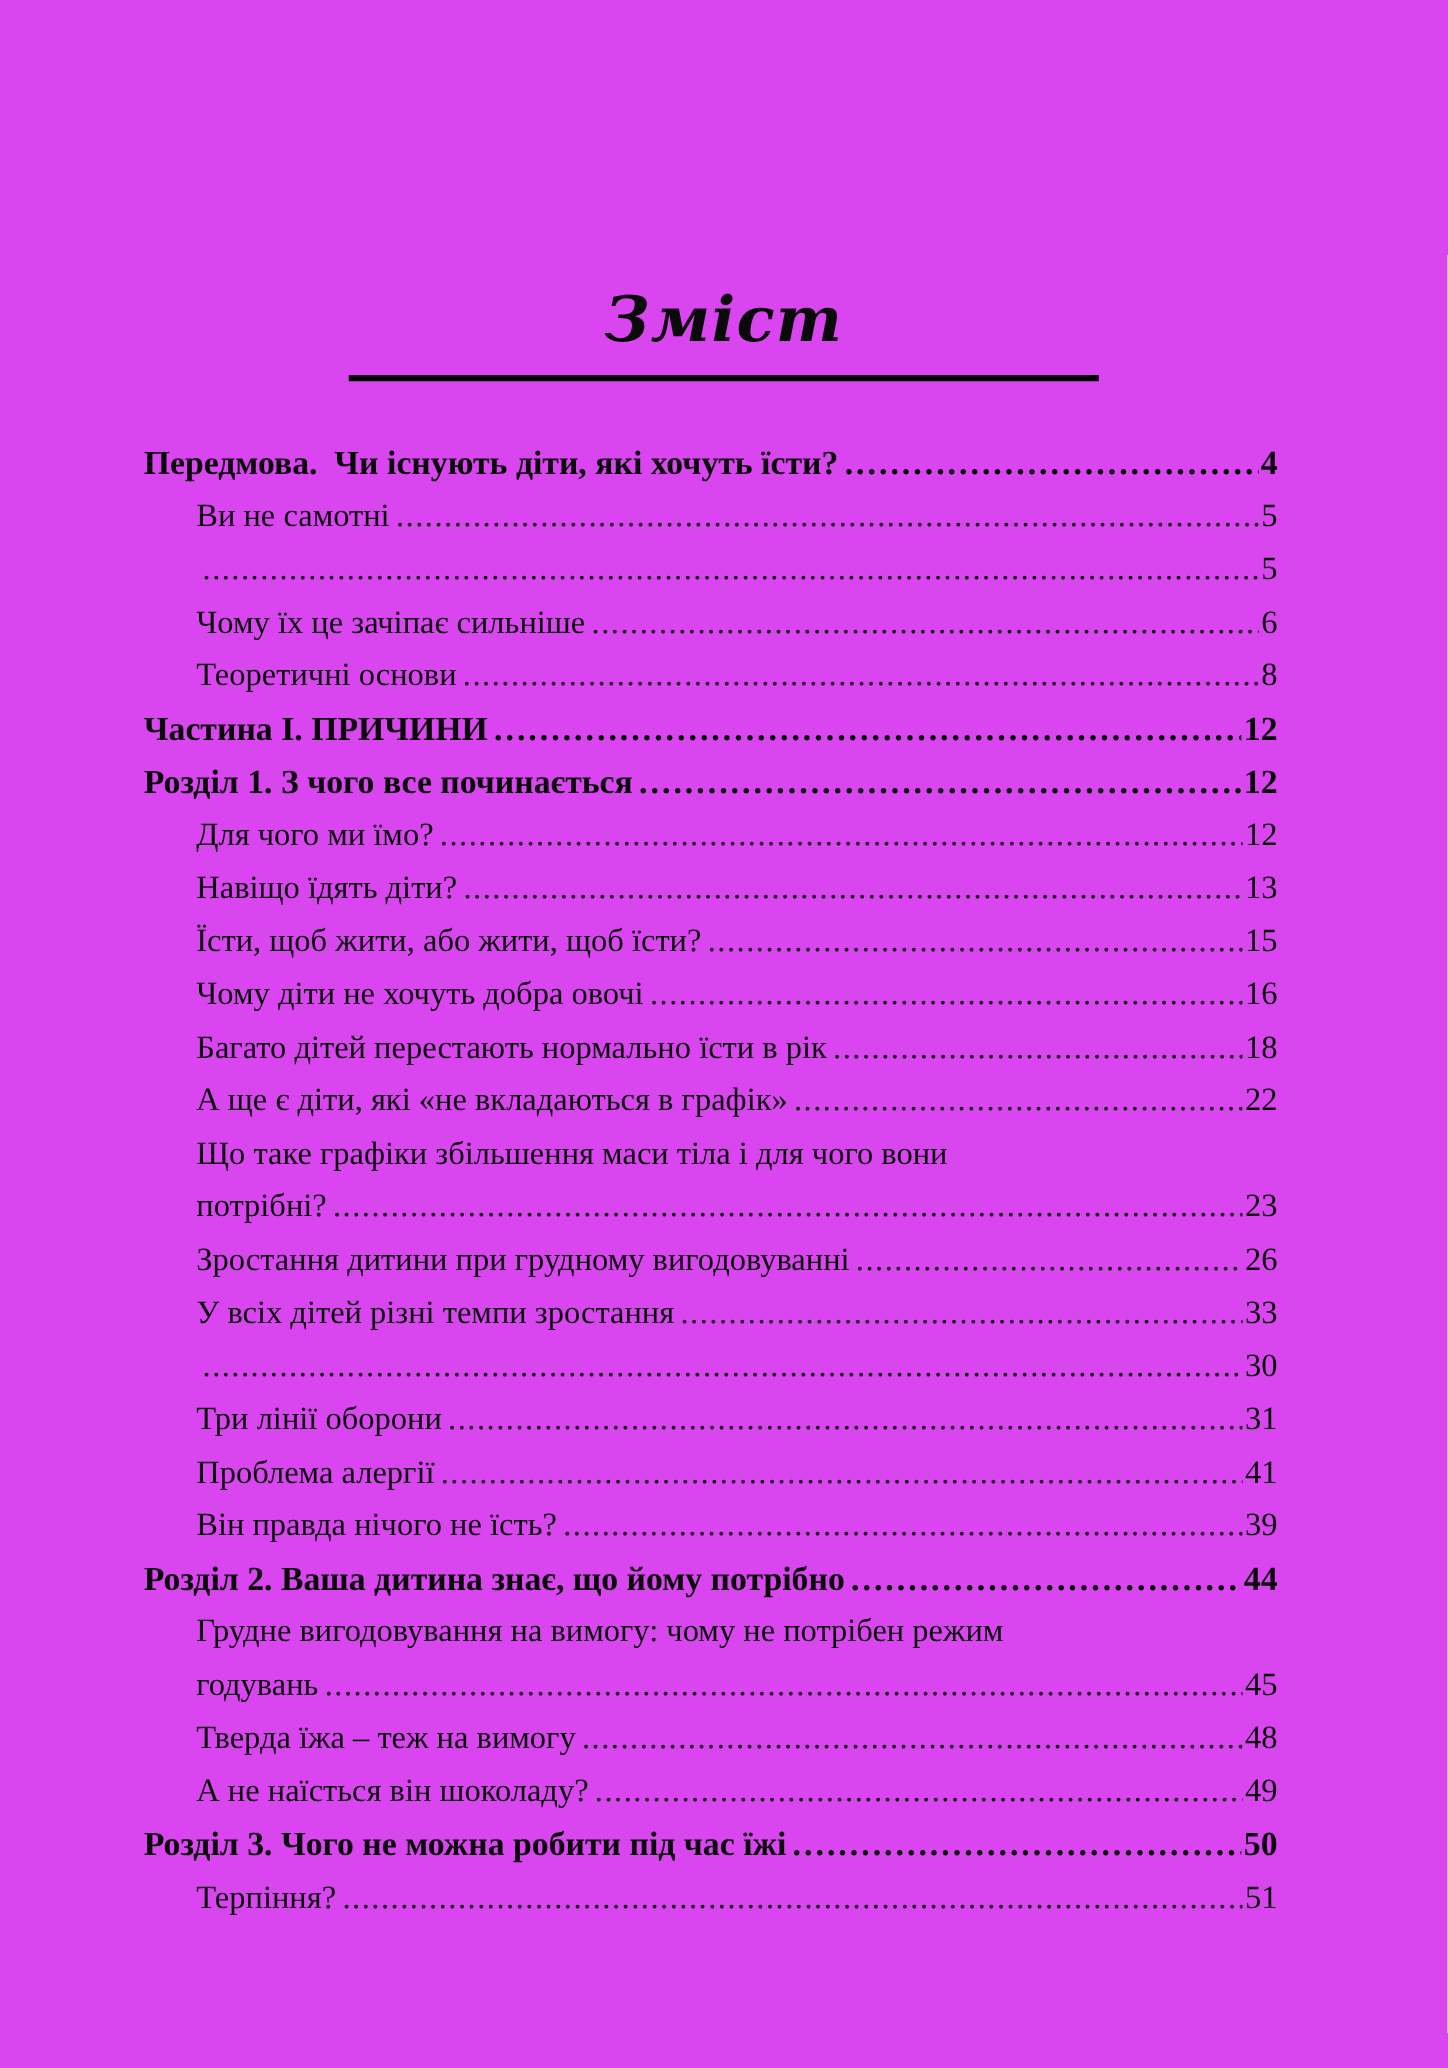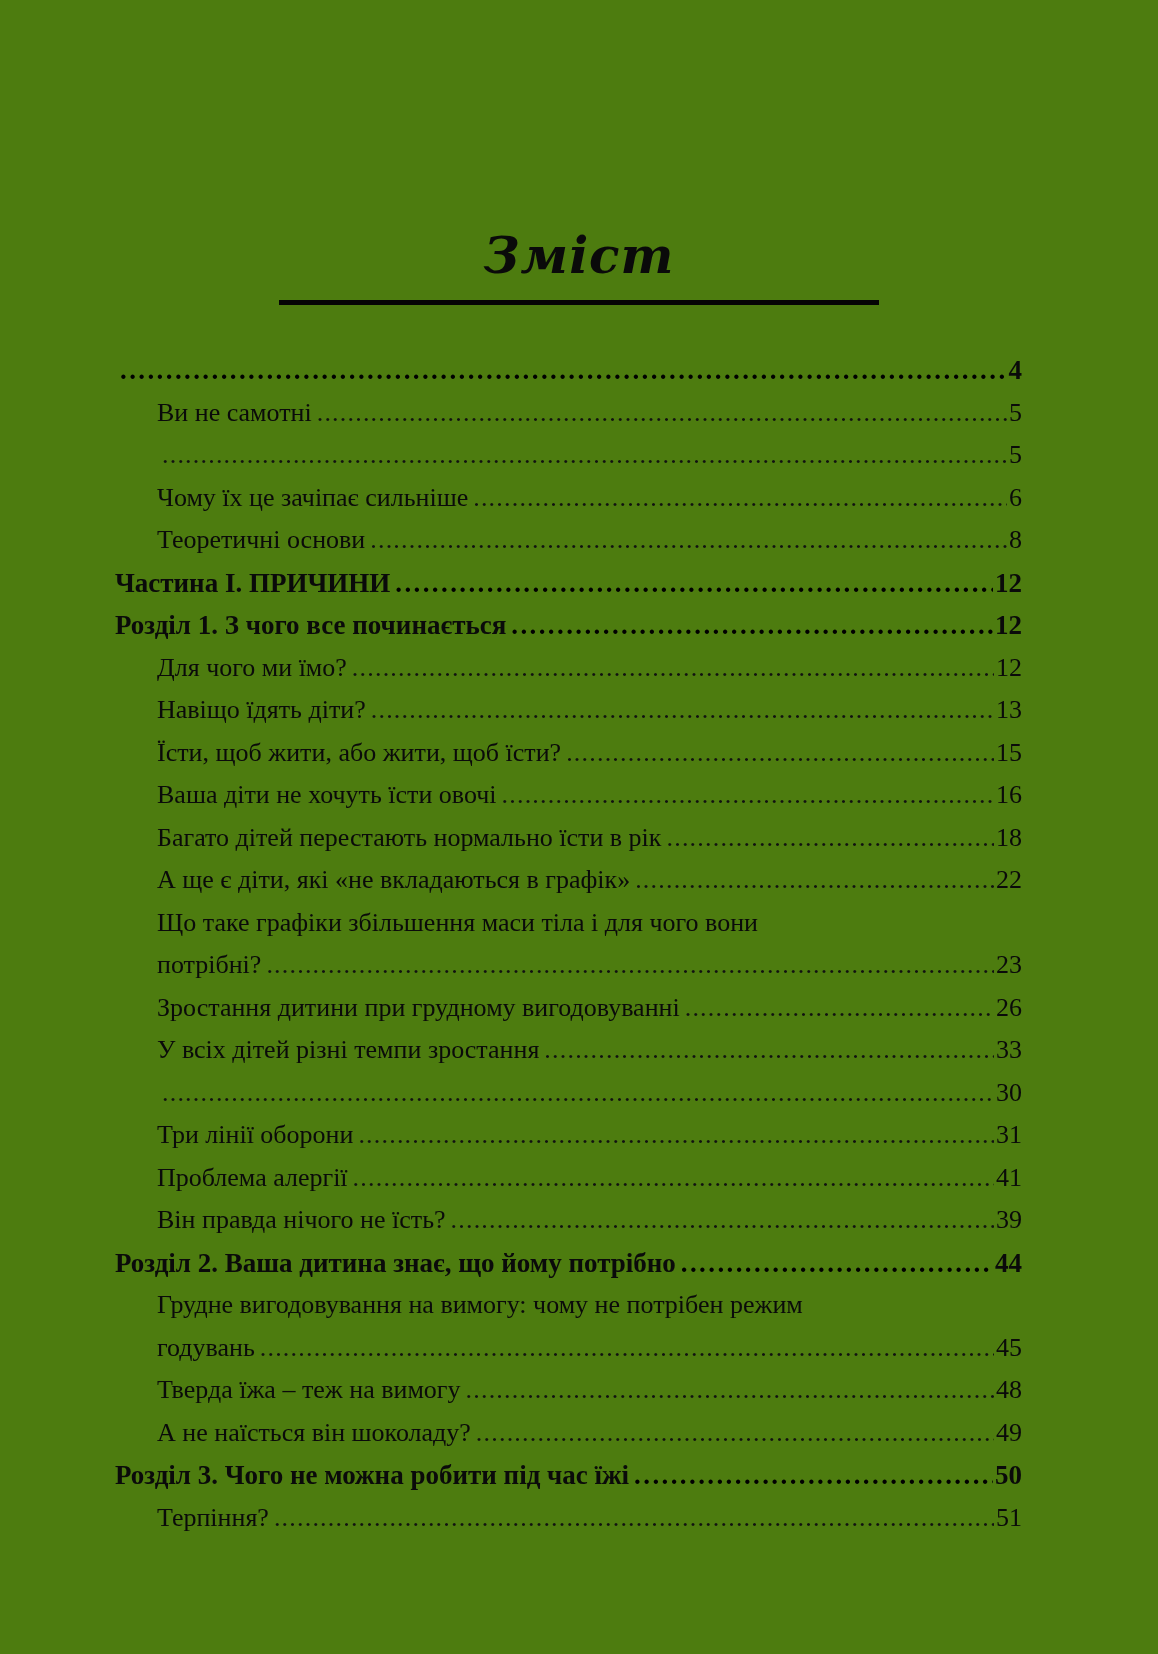--- a/index.html
+++ b/index.html
@@ -1,20 +1,20 @@
 <!DOCTYPE html>
 <html><head>
 <meta charset="utf-8">
 <style>
   html, body { margin: 0; padding: 0; background: #ffffff; }
   .page {
     position: relative;
     width: 1158px;
     height: 1654px;
-    background: #4d7c0f;
+    background: #d946ef;
     color: #0a0a0a;
     font-family: "Liberation Serif", serif;
     box-sizing: border-box;
     padding-top: 230px;
     overflow: hidden;
   }
   .title {
     text-align: center;
     font-family: "DejaVu Serif", serif;
     font-weight: bold;
@@ -67,20 +67,21 @@
 <body>
 
 <div class="page">
 
   <div class="title">Зміст</div>
   <div class="rule"></div>
 
   <div class="toc">
 
     <div class="row l0 bold">
+      <span class="label">Передмова.  Чи існують діти, які хочуть їсти?</span>
       <span class="leader"></span>
       <span class="pnum">4</span>
     </div>
 
     <div class="row l1">
       <span class="label">Ви не самотні</span>
       <span class="leader"></span>
       <span class="pnum">5</span>
     </div>
 
@@ -125,21 +126,21 @@
       <span class="pnum">13</span>
     </div>
 
     <div class="row l1">
       <span class="label">Їсти, щоб жити, або жити, щоб їсти?</span>
       <span class="leader"></span>
       <span class="pnum">15</span>
     </div>
 
     <div class="row l1">
-      <span class="label">Ваша діти не хочуть їсти овочі</span>
+      <span class="label">Чому діти не хочуть добра овочі</span>
       <span class="leader"></span>
       <span class="pnum">16</span>
     </div>
 
     <div class="row l1">
       <span class="label">Багато дітей перестають нормально їсти в рік</span>
       <span class="leader"></span>
       <span class="pnum">18</span>
     </div>
 

